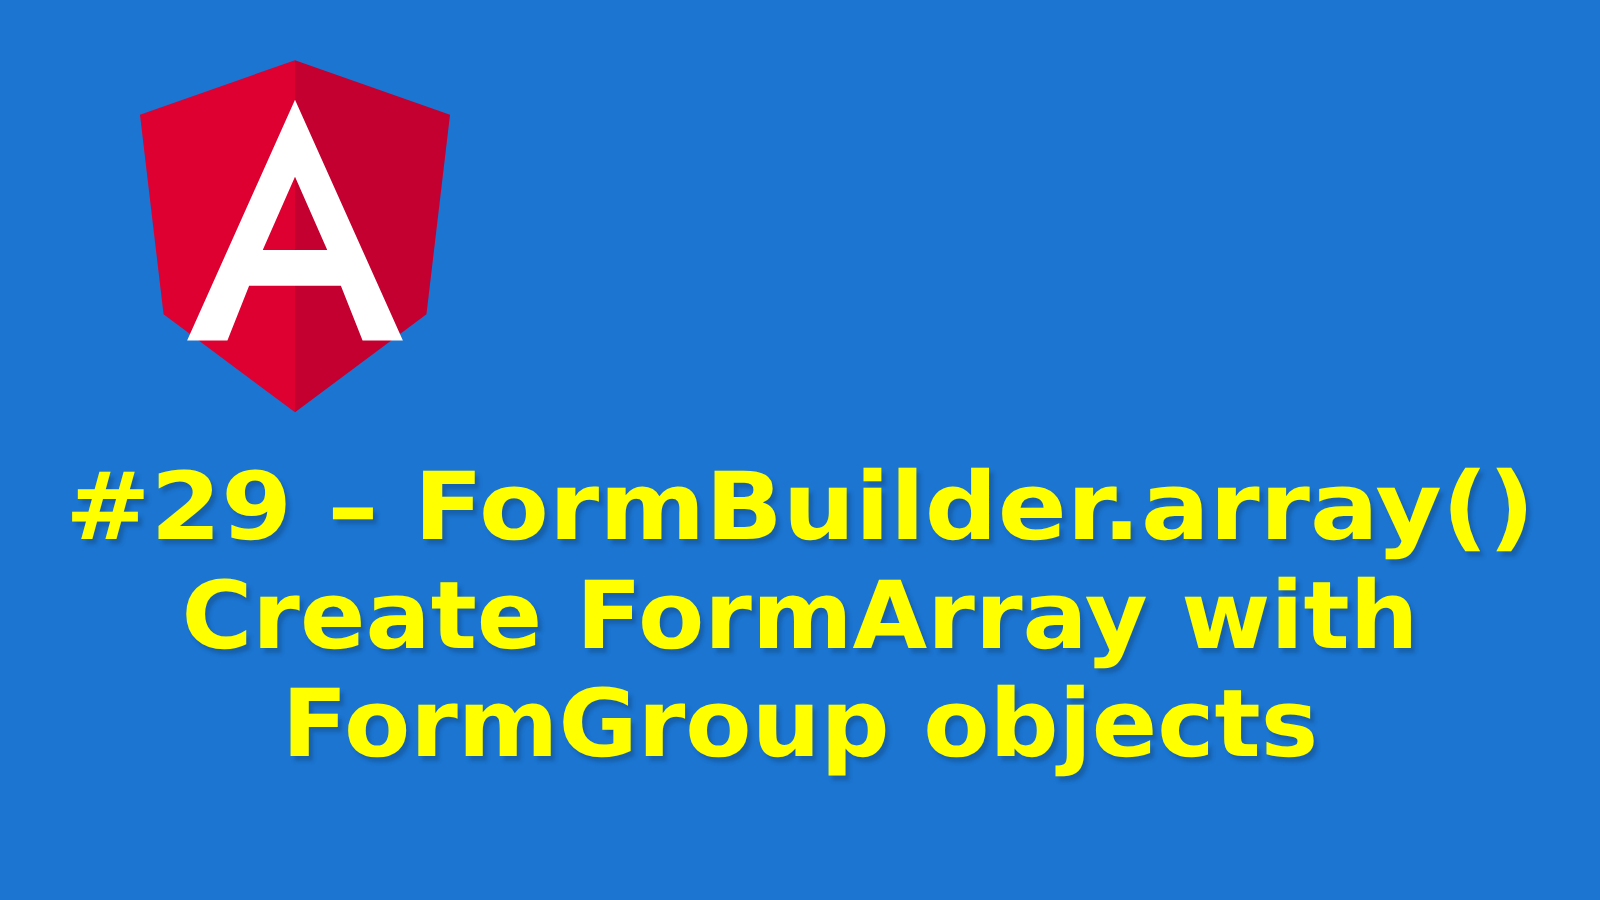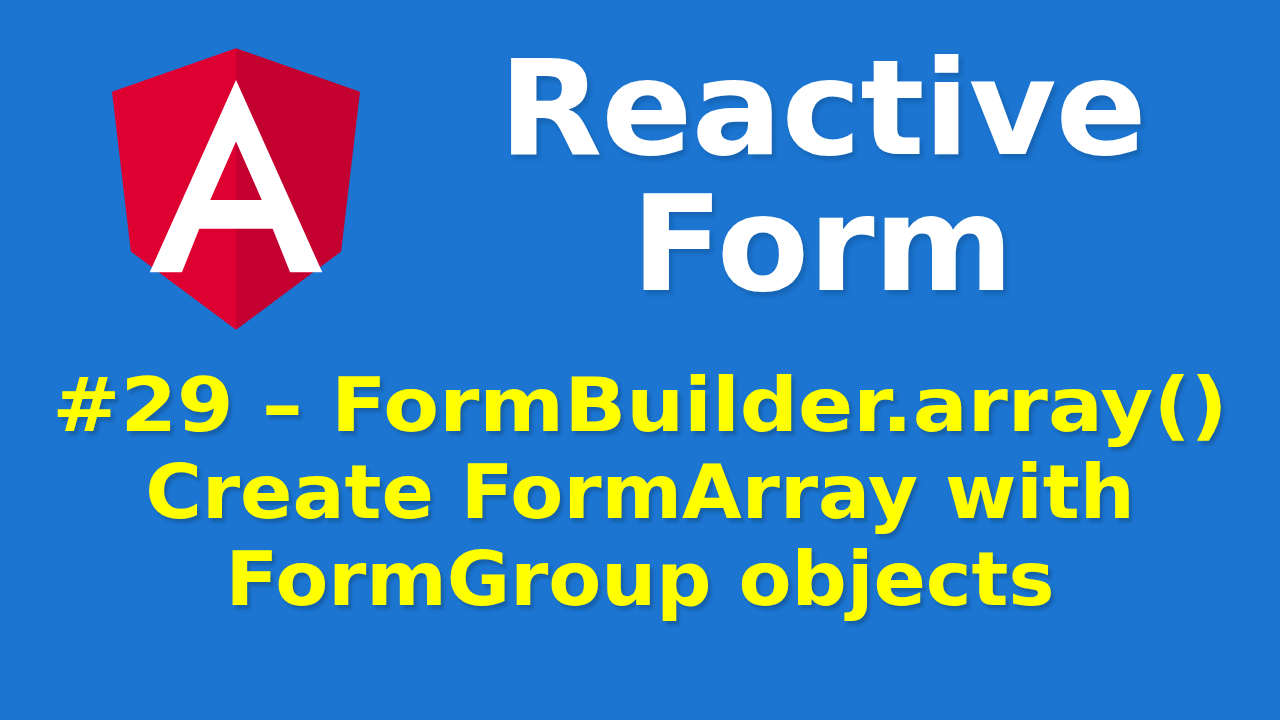--- a/index.html
+++ b/index.html
@@ -113,24 +113,20 @@
       <svg viewBox="0 0 250 284" xmlns="http://www.w3.org/2000/svg" aria-hidden="true">
 
         <polygon points="125,0 0,44 19,205 125,284" fill="#dd0031"></polygon>
 
         <polygon points="125,0 250,44 231,205 125,284" fill="#c3002f"></polygon>
 
         <path d="M125,32 L125,32 L38,226 L70.5,226 L88,182 L162,182 L179.5,226 L212,226 L125,32 Z M125,94 L151,153 L99,153 L125,94 Z" fill="#ffffff"></path>
       </svg>
     </div>
 
-    <div class="title-block">
-      <div class="title-line title-line-1">Reactive</div>
-      <div class="title-line title-line-2">Form</div>
-    </div>
 
   </div>
 
   <div class="subtitle-block">
     <div class="sub-line sub-line-1">#29 – FormBuilder.array()</div>
     <div class="sub-line sub-line-2">Create FormArray with</div>
     <div class="sub-line sub-line-3">FormGroup objects</div>
   </div>
 
 </div>

